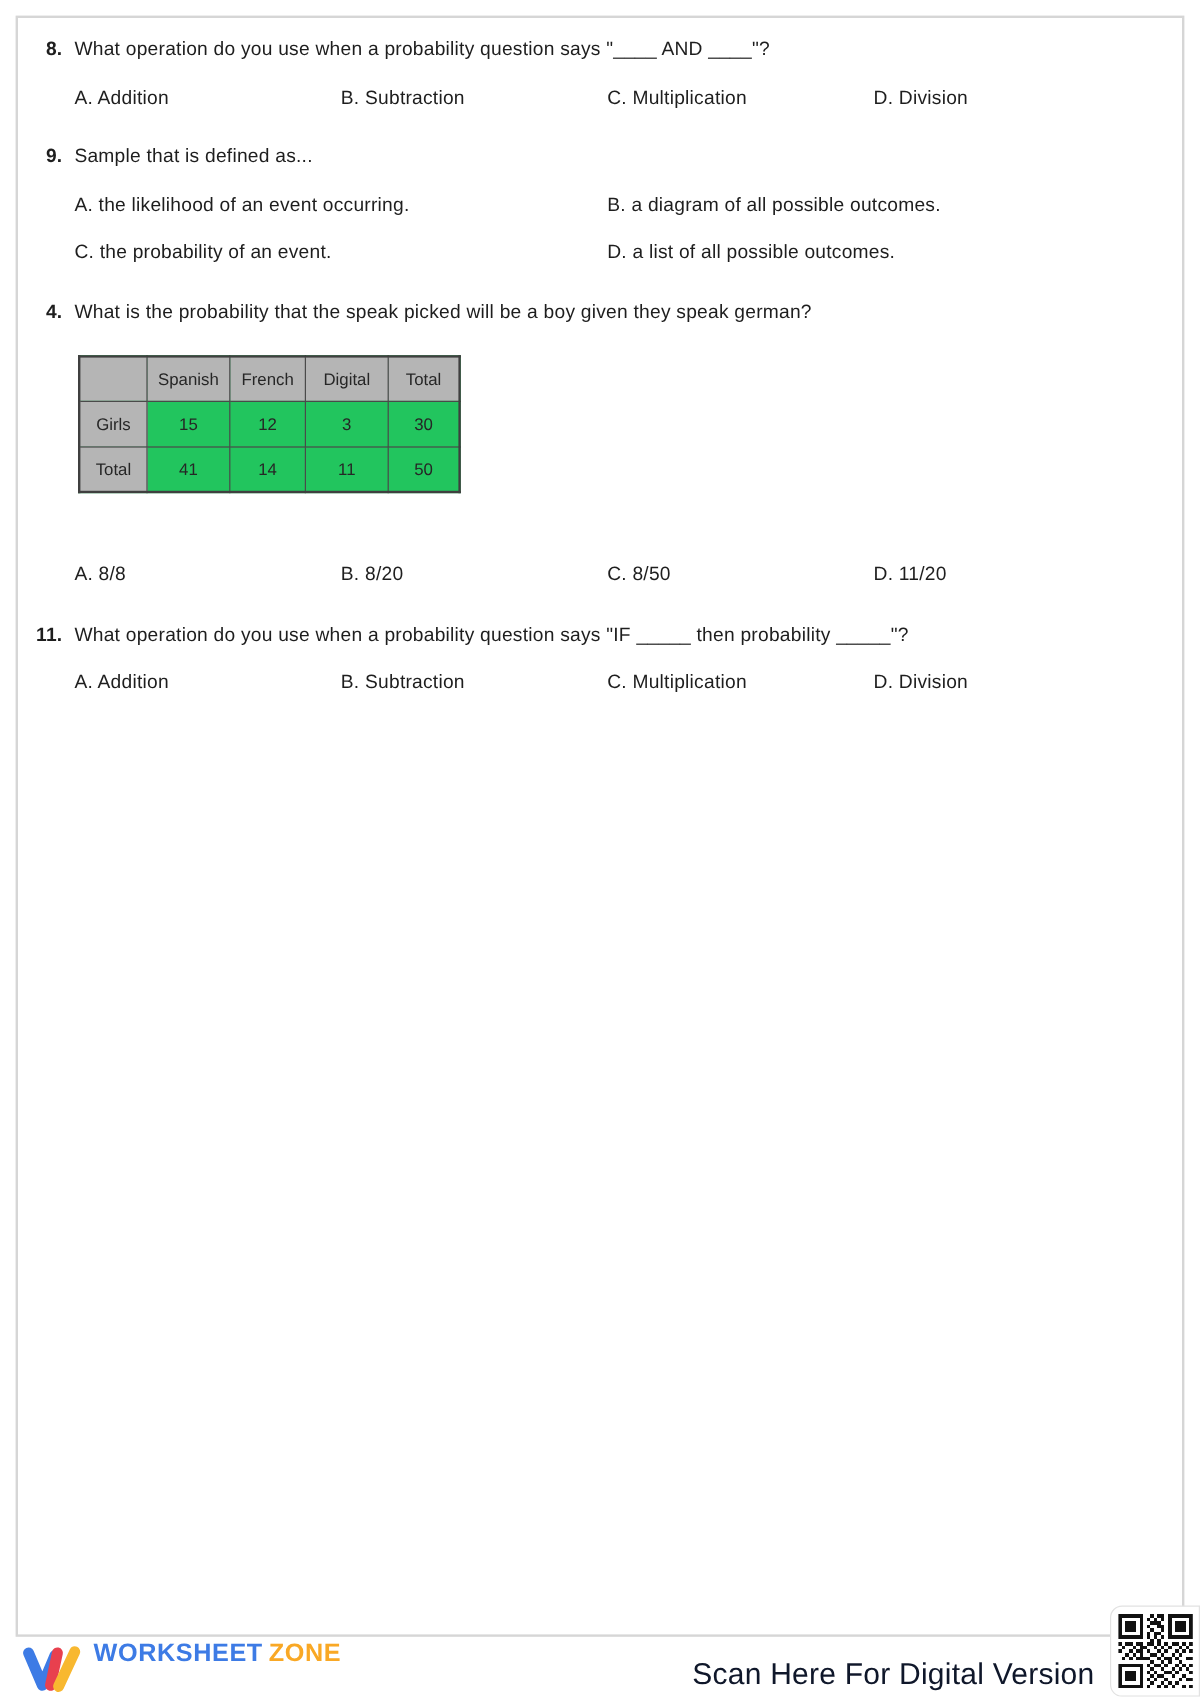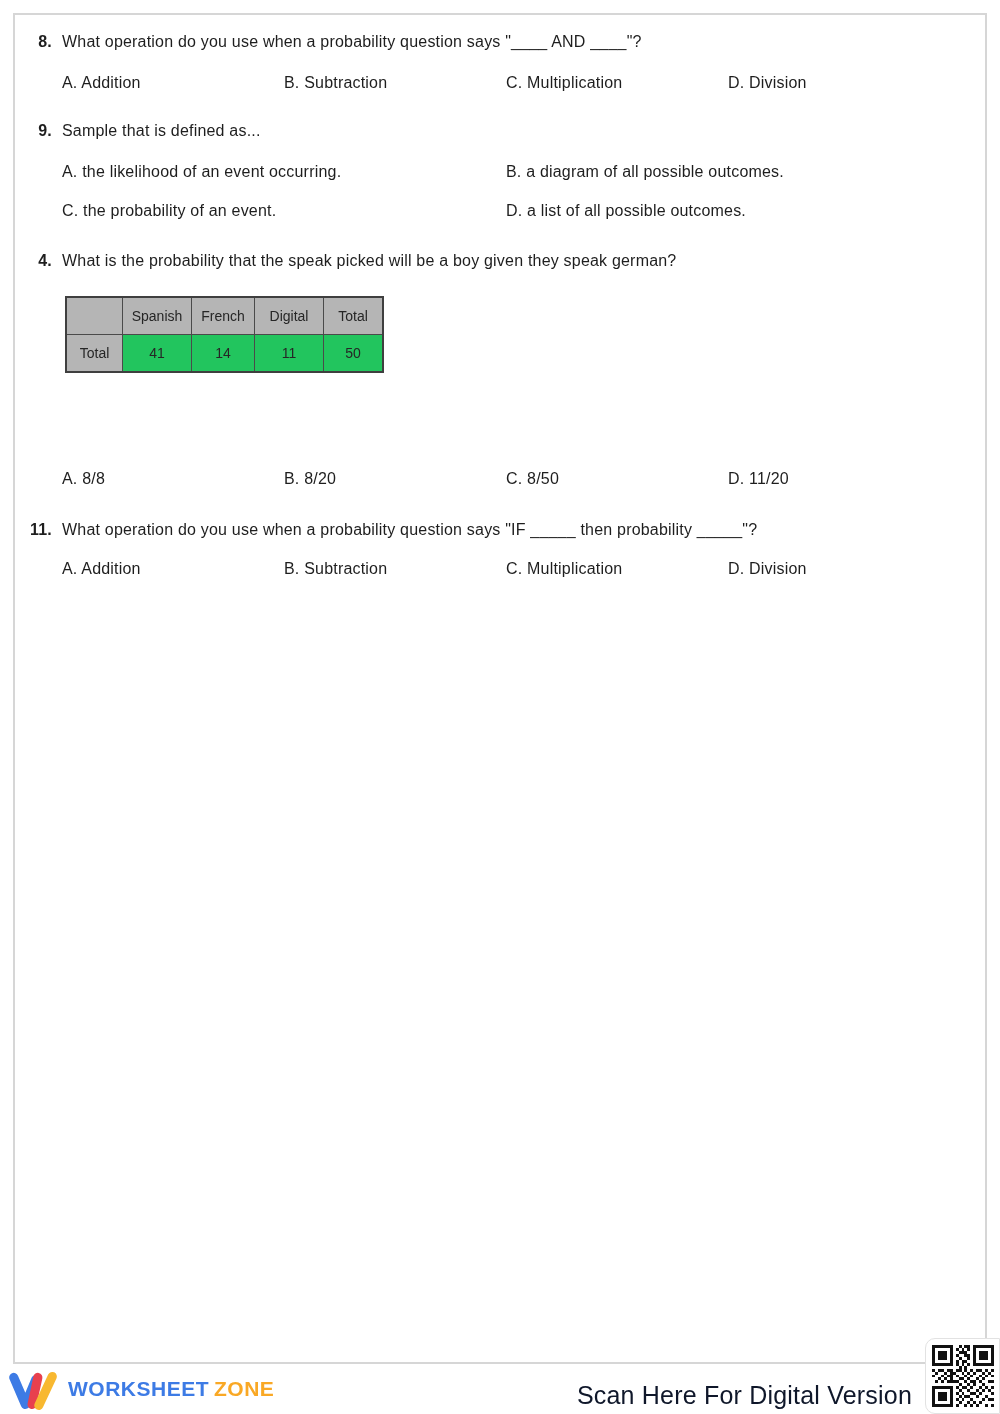--- a/index.html
+++ b/index.html
@@ -20,21 +20,21 @@
     position:absolute;left:65px;top:296px;z-index:1;border-collapse:collapse;
     font-size:14px;color:#262626;text-align:center;background:#22c55e;
     border:2px solid #3f3f3f;
   }
   table.ftable td{border:1px solid #4a4a4a;padding:0}
   td.hdr{background:#b5b5b5}
   .c0{width:55px}.c1{width:68px}.c2{width:62px}.c3{width:68px}.c4{width:58px}
   tr.hrow{height:37px}
   tr.drow{height:38px}
 
-  .brand{position:absolute;left:8px;top:1366px;height:46px;display:flex;align-items:center;z-index:2}
+  .brand{position:absolute;left:18px;top:1366px;height:46px;display:flex;align-items:flex-start;z-index:2}
   .brand-text{font-weight:bold;font-size:21px;letter-spacing:.5px;margin-left:8px;white-space:nowrap}
   .w1{color:#3D7BE5}
   .w2{color:#F9A825;margin-left:5px}
   .scan{position:absolute;top:1381px;right:88px;font-size:25px;color:#0f172a;letter-spacing:.2px;z-index:2;white-space:nowrap}
   .qr-card{
     position:absolute;left:925px;top:1338px;width:75px;height:76px;box-sizing:border-box;
     background:#ffffff;border:1px solid #e2e2e2;border-radius:10px 0 0 10px;z-index:3;
     display:flex;align-items:center;justify-content:center;
   }
 </style>
@@ -75,20 +75,27 @@
   </div>
 
   <table class="ftable">
     <tbody>
         <tr class="hrow">
       <td class="hdr c0"></td>
       <td class="hdr c1">Spanish</td>
       <td class="hdr c2">French</td>
       <td class="hdr c3">Digital</td>
       <td class="hdr c4">Total</td>
+    </tr>
+    <tr class="drow">
+      <td class="hdr">Girls</td>
+      <td>15</td>
+      <td>12</td>
+      <td>3</td>
+      <td>30</td>
     </tr>
     <tr class="drow">
       <td class="hdr">Total</td>
       <td>41</td>
       <td>14</td>
       <td>11</td>
       <td>50</td>
     </tr>
   </tbody>
     </table>

